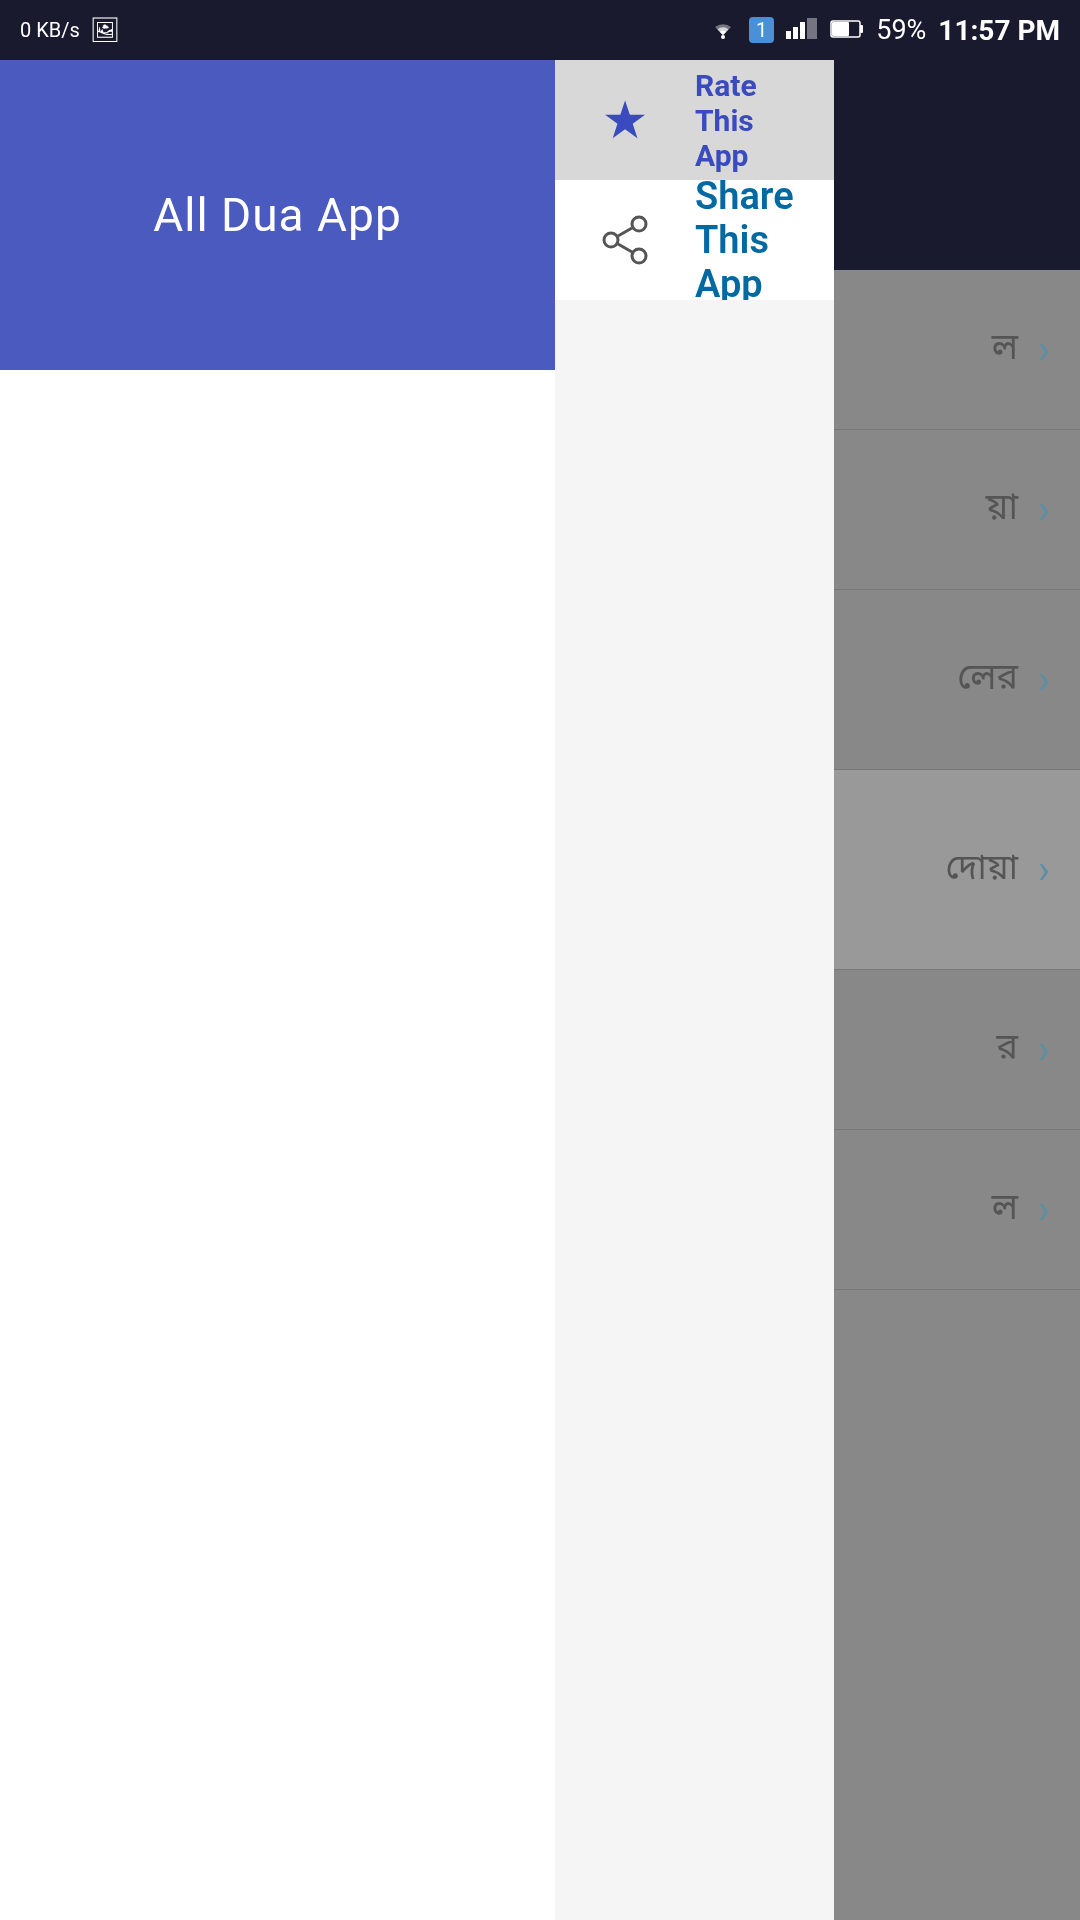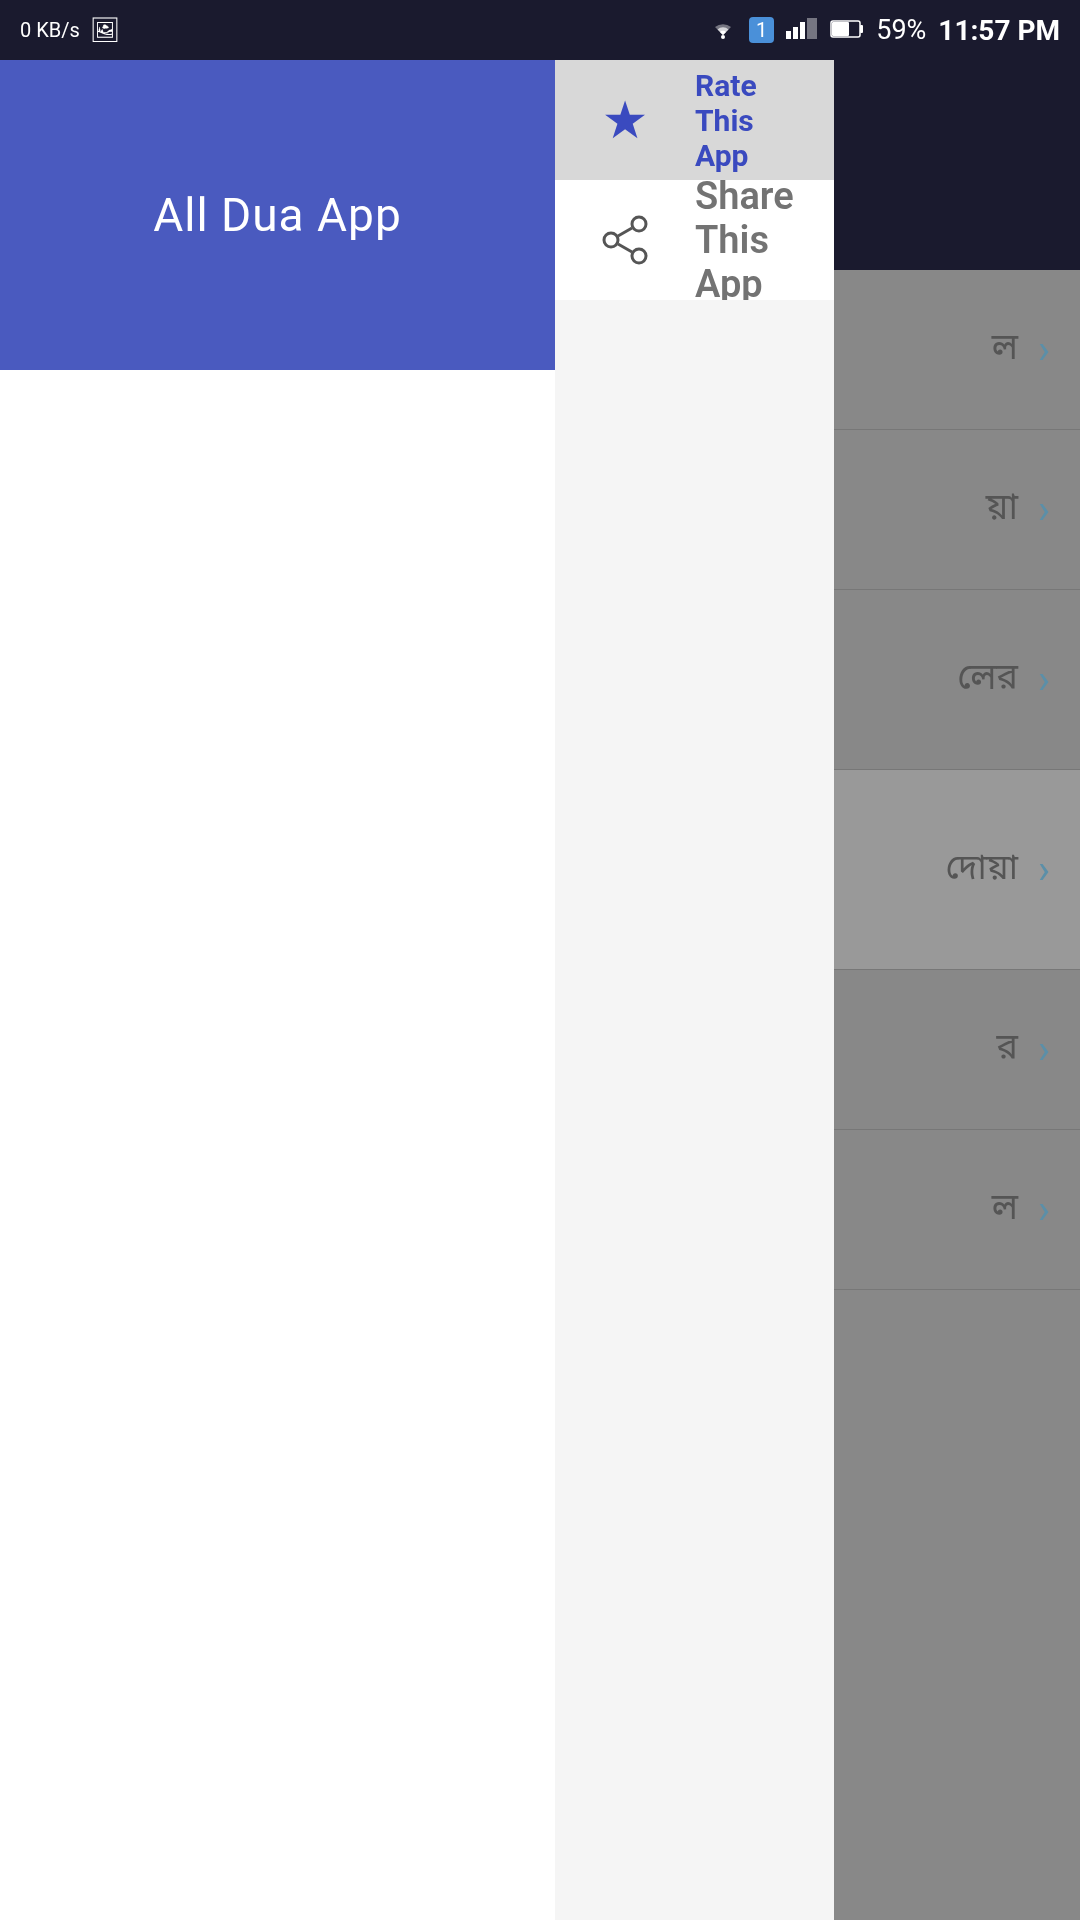--- a/index.html
+++ b/index.html
@@ -148,21 +148,21 @@
       height: 60px;
       display: flex;
       align-items: center;
       justify-content: center;
       margin-right: 40px;
       flex-shrink: 0;
     }
 
     .drawer-item-label {
       font-size: 38px;
-      color: #737373;
+      color: #0369a1;
       font-weight: 600;
     }
 
     .drawer-item-label-rate {
       font-size: 30px;
       color: #3a4abf;
       font-weight: 700;
     }
 
     

